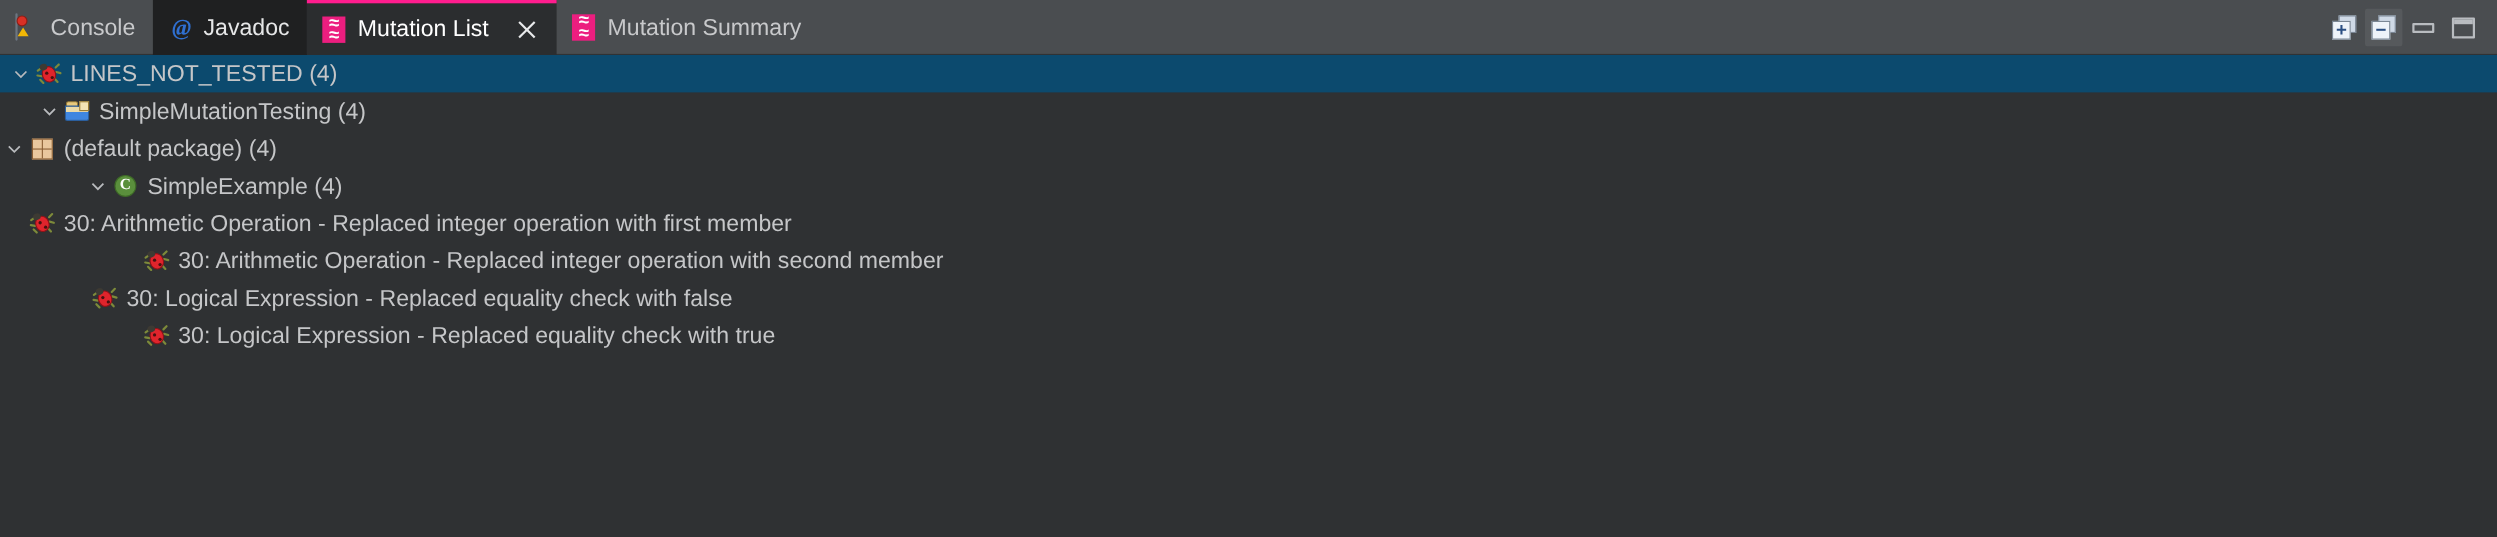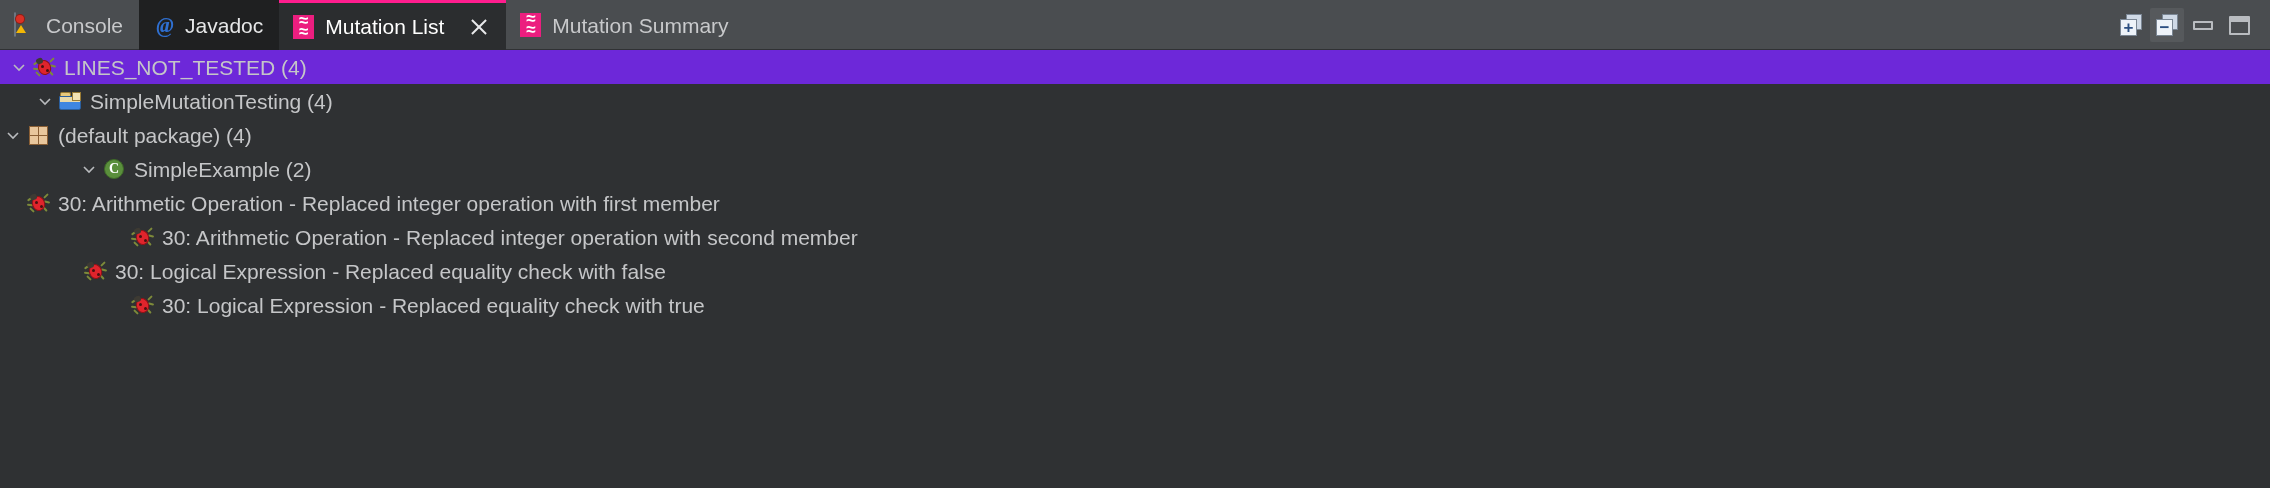--- a/index.html
+++ b/index.html
@@ -227,21 +227,21 @@
 
   .row {
     display: flex;
     align-items: center;
     height: 34px;
     font-size: 21px;
     color: #c5c6c8;
     white-space: nowrap;
     cursor: default;
   }
-  .row.selected { background: #6d28d9; align-items: center; }
+  .row.selected { background: #0c4a6e; align-items: center; }
 
   .twisty {
     width: 26px;
     flex: 0 0 auto;
     display: flex;
     align-items: center;
     justify-content: center;
     cursor: pointer;
   }
   .twisty svg { display: block; }
@@ -466,21 +466,21 @@
 
   <div class="row" style="padding-left:76px">
     <span class="twisty">
       <svg width="16" height="16" viewBox="0 0 16 16">
           <path d="M3 6 L8 11 L13 6" fill="none" stroke="#b9bbbe" stroke-width="1.6"></path>
         </svg>
     </span>
     <span class="ricon">
       <span class="ic-class">C</span>
     </span>
-    <span class="label">SimpleExample (2)</span>
+    <span class="label">SimpleExample (4)</span>
   </div>
 
   <div class="row" style="">
     <span class="twisty empty"></span>
     <span class="ricon">
       <span class="ic-bug">
           <span class="leg l1"></span>
           <span class="leg l2"></span>
           <span class="leg l3"></span>
           <span class="leg r1"></span>

